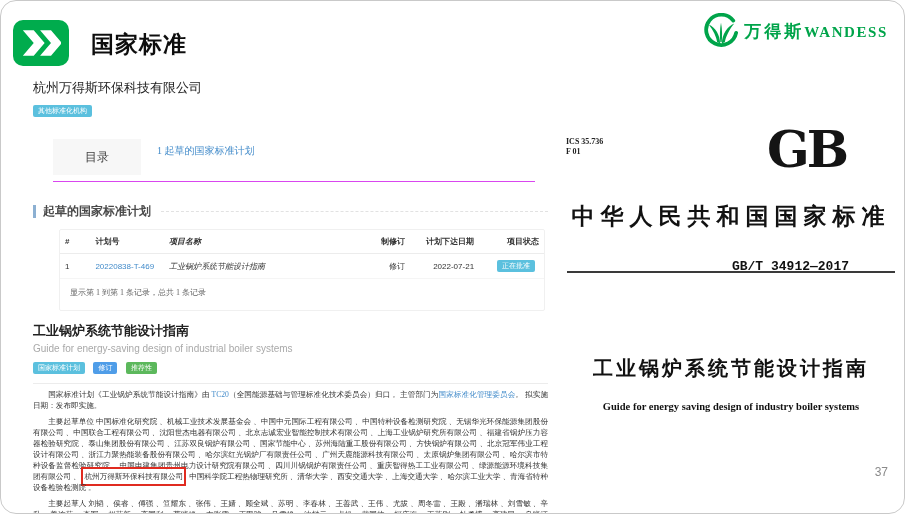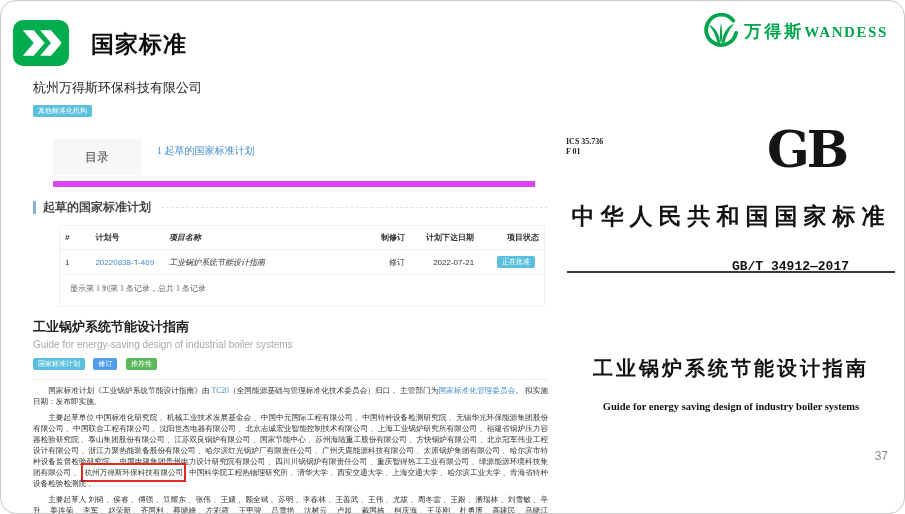--- a/index.html
+++ b/index.html
@@ -13,26 +13,26 @@
   .logo-txt{display:flex;line-height:1;font-family:Liberation Serif, serif;}
   .logo-name{font-size:17px;font-weight:bold;color:#00a44a;letter-spacing:3px;}
   .logo-sub{font-size:15px;font-weight:bold;color:#00a44a;letter-spacing:1.6px;margin-top:2px;}
   
   .web{position:absolute;left:32px;top:78px;width:515px;color:#333;}
   .company{font-family:"Liberation Serif",serif;font-size:13px;color:#222;}
   .badge{display:inline-block;color:#fff;border-radius:2px;font-size:7px;line-height:1;
     padding:2px 5px 3px;margin-right:4px;vertical-align:middle;}
   .cyan{background:#5bc0de;} .blue{background:#4f9de8;} .grn{background:#5cb85c;}
   .company-badges{margin-top:4px;}
-  .toc{margin-top:20px;margin-left:20px;width:482px;border-bottom:6px solid #d946ef;
+  .toc{margin-top:20px;margin-left:20px;width:482px;border-bottom:1px solid #d946ef;
     display:flex;align-items:stretch;padding-bottom:6px;}
   .toc-cell{background:#f7f7f7;width:88px;min-height:36px;display:flex;align-items:center;
     justify-content:center;font-size:12px;color:#444;}
   .toc-link{color:#428bca;font-size:10px;font-family:"Liberation Serif",serif;padding:5px 0 0 16px;cursor:pointer;}
-  .section-hd{margin-top:12px;display:flex;align-items:center;}
+  .section-hd{margin-top:21px;display:flex;align-items:center;}
   .hd-bar{width:3px;height:13px;background:#8cb0d2;margin-right:7px;}
   .hd-txt{font-size:12px;font-weight:bold;color:#4a4a4a;}
   .hd-dash{flex:1;border-top:1px dashed #e2e2e2;margin-left:10px;}
   .tablebox{margin-top:9px;margin-left:26px;width:484px;border:1px solid #f0f0f0;border-radius:2px;}
   table{width:100%;border-collapse:collapse;font-size:8px;color:#333;table-layout:fixed;}
   th{font-weight:bold;text-align:left;padding:6px 5px;border-bottom:1px solid #ececec;}
   td{padding:6px 5px;border-bottom:1px solid #f5f5f5;}
   .c-idx{width:5%;} .c-no{width:15%;} .c-name{width:44%;font-style:italic;} .c-rev{width:9%;text-align:center;}
   .c-date{width:14%;text-align:center;} .c-st{width:13%;text-align:center;}
   td.c-rev,td.c-date,td.c-st,th.c-rev,th.c-date,th.c-st{text-align:right;}
@@ -56,21 +56,21 @@
   .cover-heading{position:absolute;left:0;right:0;top:110px;text-align:center;
     font-family:Liberation Serif, serif;font-weight:bold;font-size:23px;letter-spacing:6px;
     color:#111;white-space:nowrap;}
   .cover-code{position:absolute;right:52px;top:168px;font-family:Liberation Mono, monospace;
     font-weight:bold;font-size:13px;color:#111;}
   .cover-rule{position:absolute;left:6px;right:6px;top:180px;border-top:2px solid #3a3a3a;}
   .cover-title{position:absolute;left:0;right:0;top:264px;text-align:center;font-weight:bold;
     font-size:20px;letter-spacing:3px;color:#111;white-space:nowrap;}
   .cover-sub{position:absolute;left:0;right:0;top:310px;text-align:center;
     font-family:"Liberation Serif",serif;font-weight:bold;font-size:10.5px;color:#111;}
-  .page-num{position:absolute;right:16px;top:448px;font-size:12px;color:#8a8a8a;}
+  .page-num{position:absolute;right:16px;top:464px;font-size:12px;color:#8a8a8a;}
 </style>
 </head>
 <body>
 
 <div class="slide">
 
   <div class="chev-box">
     <svg width="40" height="26" viewBox="0 0 44 28">
       <path d="M2 0 L14 0 L26 14 L14 28 L2 28 L14 14 Z" fill="#ffffff"></path>
       <path d="M21 0 L33 0 L45 14 L33 28 L21 28 L33 14 Z" fill="#ffffff"></path>

